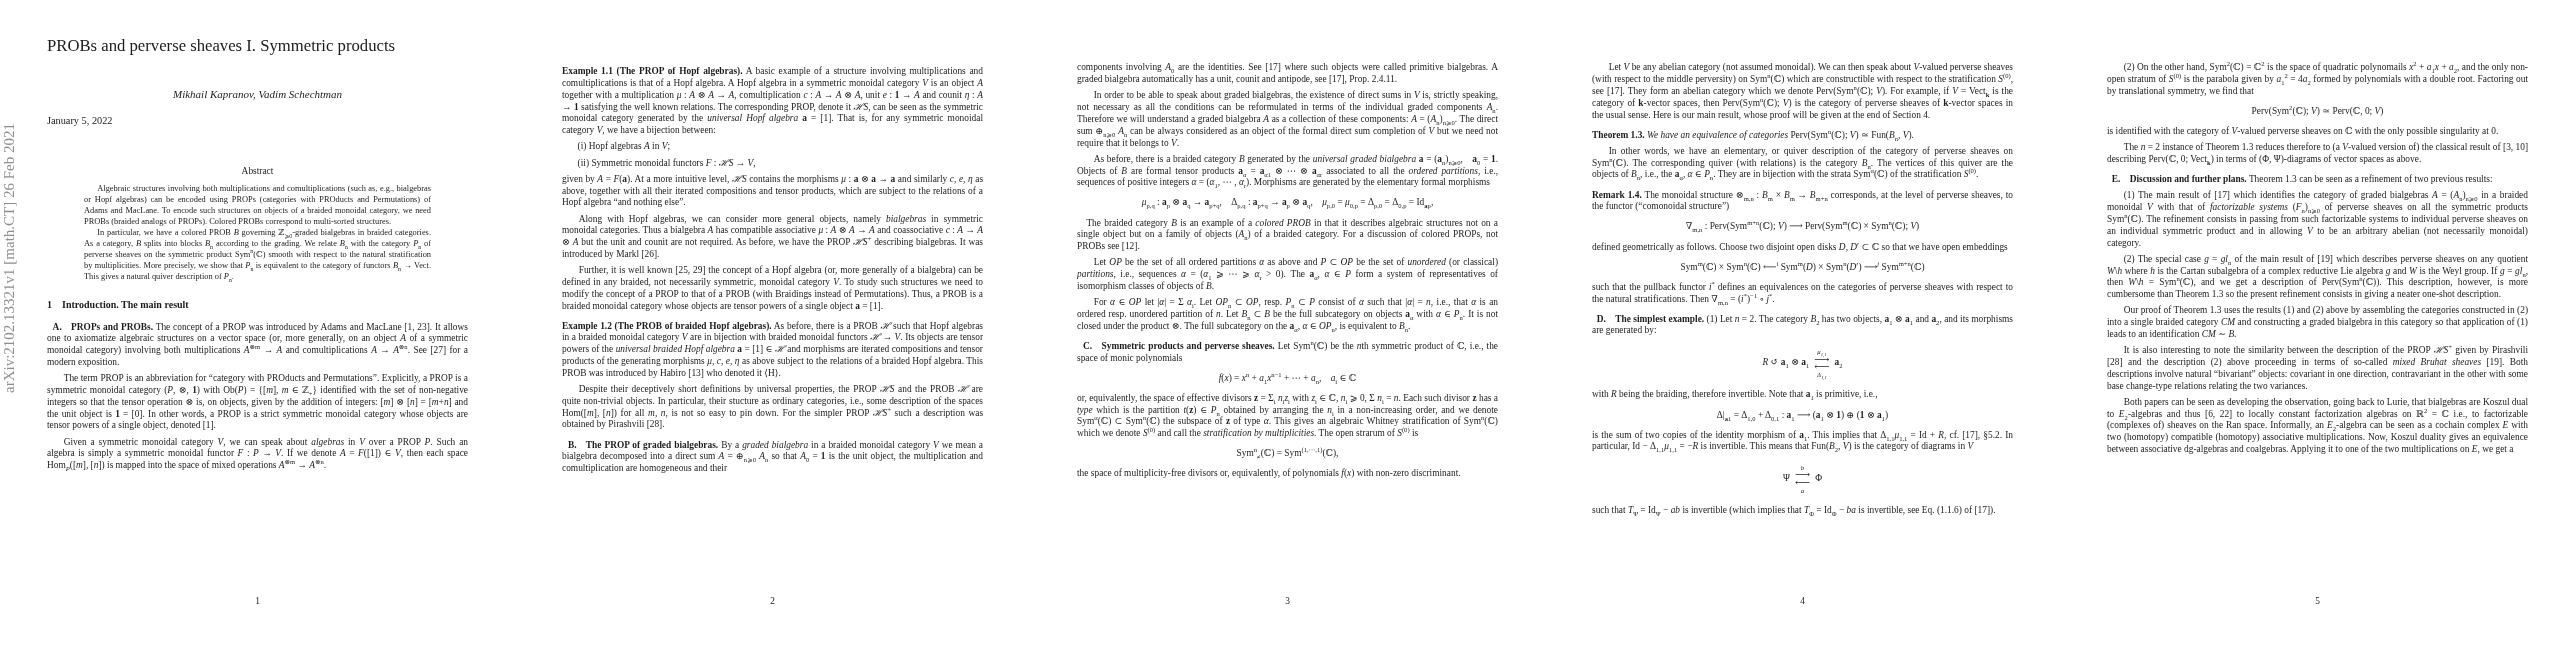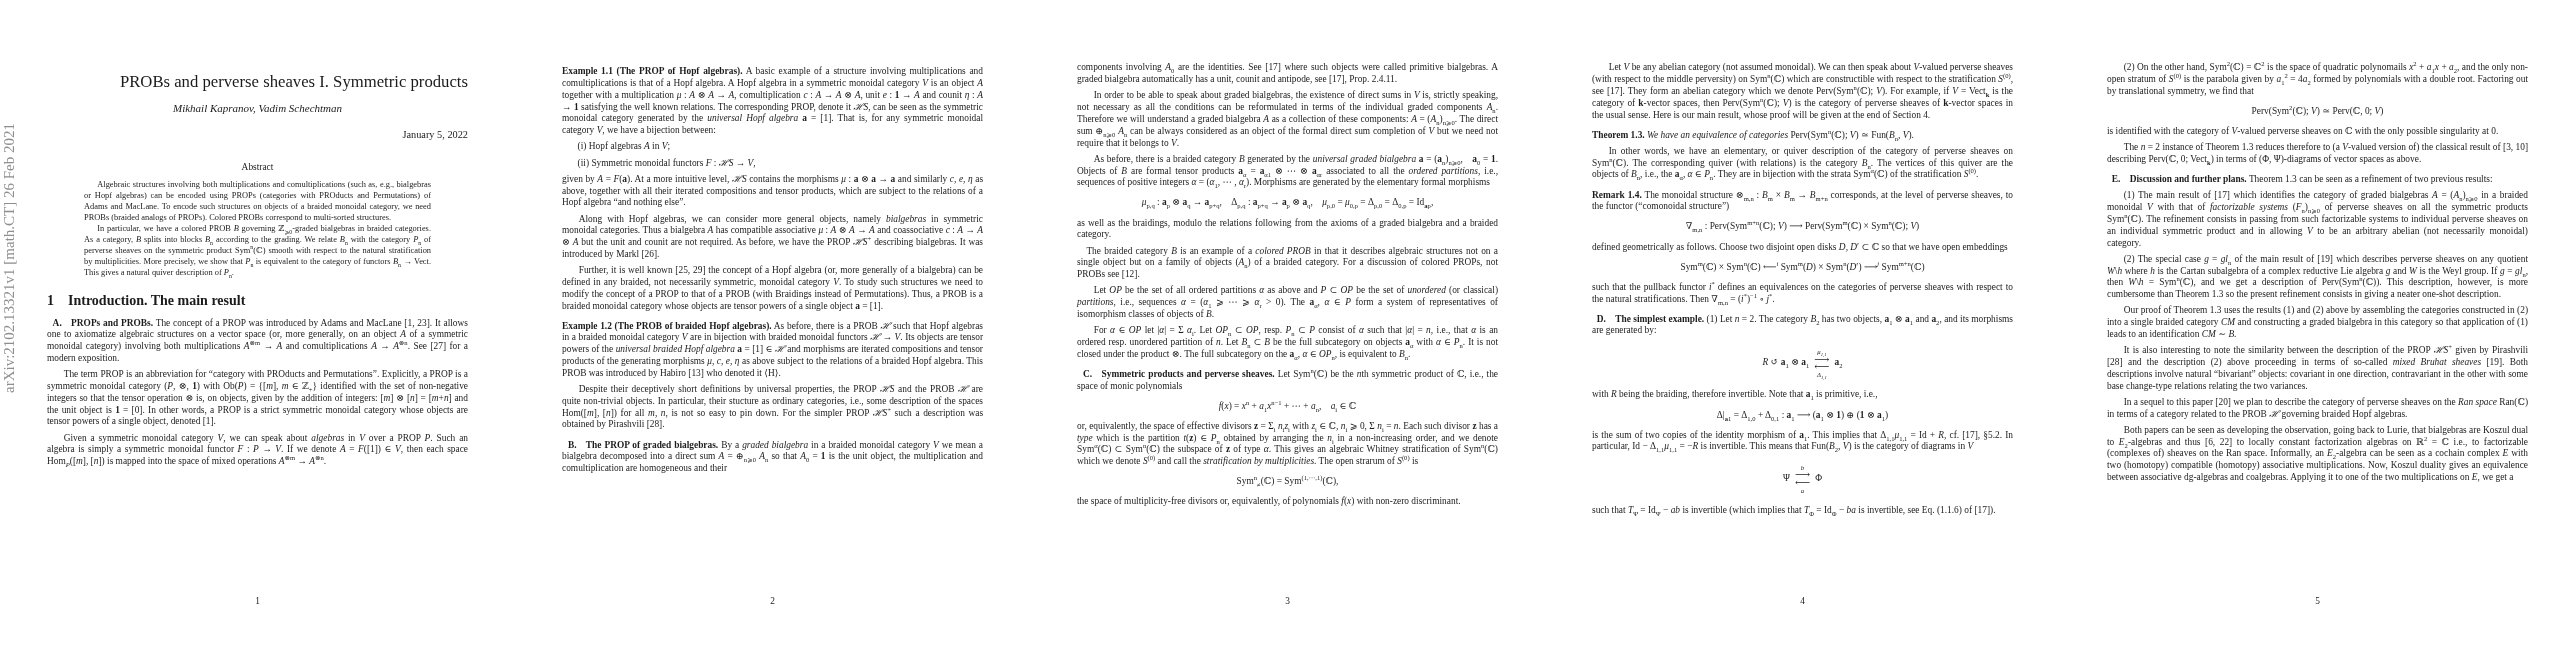--- a/index.html
+++ b/index.html
@@ -23,28 +23,28 @@
     margin:0 47px;
     width:421px;
     padding-top:58px;
     font-size:9.4px;
     line-height:11.8px;
     text-align:justify;
   }
   .page.first .content{padding-top:0;}
   .blk{text-indent:0;}
   .title{
-    font-size:16.7px;line-height:20.6px;text-align:right;
-    padding-top:72px;margin-bottom:10px;text-indent:0;
+    font-size:16.7px;line-height:20.6px;text-align:left;
+    padding-top:36px;margin-bottom:32px;text-indent:0;
   }
   .authors{font-size:11px;text-align:center;margin-bottom:14.5px;font-style:italic;}
-  .date{font-size:10.3px;text-align:right;margin-bottom:21px;}
+  .date{font-size:10.3px;text-align:left;margin-bottom:39px;}
   .abshead{font-size:9.4px;font-weight:normal;text-align:center;margin-bottom:5.6px;}
   .abs{font-size:8.4px;line-height:11px;margin:0 37px;text-indent:13.3px;}
-  .section{font-size:14px;font-weight:bold;margin:16.7px 0 11px;text-align:left;}
+  .section{font-size:10px;font-weight:bold;margin:16.7px 0 11px;text-align:left;}
   .p{text-indent:16.7px;margin-top:4.4px;}
   .pni{text-indent:0;margin-top:4.4px;}
   .plead{text-indent:0;margin-top:8.3px;}
   .lead{font-weight:bold;margin-top:27px;}
   .display{text-align:center;margin:8.3px 0;}
   .item{margin:4.4px 0 4.4px 15.6px;}
   .pagenum{
     position:absolute;top:596px;left:47px;width:421px;
     text-align:center;font-size:9.4px;color:#1b1b1b;
   }
@@ -96,21 +96,20 @@
         <div class="blk plead"><b class="lead">&nbsp;&nbsp;B. The PROP of graded bialgebras.</b><span> By a <i>graded bialgebra</i> in a braided monoidal category <i>V</i> we mean a bialgebra decomposed into a direct sum <i>A</i> = ⊕<sub>n⩾0</sub> <i>A</i><sub>n</sub> so that <i>A</i><sub>0</sub> = <b>1</b> is the unit object, the multiplication and comultiplication are homogeneous and their</span></div>
       </div>
     <div class="pagenum">2</div>
   </div>
   <div class="page">
     <div class="content">
         <div class="blk pni">components involving <i>A</i><sub>0</sub> are the identities. See [17] where such objects were called primitive bialgebras. A graded bialgebra automatically has a unit, counit and antipode, see [17], Prop. 2.4.11.</div>
         <div class="blk p">In order to be able to speak about graded bialgebras, the existence of direct sums in <i>V</i> is, strictly speaking, not necessary as all the conditions can be reformulated in terms of the individual graded components <i>A</i><sub>n</sub>.  Therefore we will understand a graded bialgebra <i>A</i> as a collection of these components:  <i>A</i> = (<i>A</i><sub>n</sub>)<sub>n⩾0</sub>.  The direct sum ⊕<sub>n⩾0</sub> <i>A</i><sub>n</sub> can be always considered as an object of the formal direct sum completion of <i>V</i> but we need not require that it belongs to <i>V</i>.</div>
         <div class="blk p">As before, there is a braided category <i>B</i> generated by the <i>universal graded bialgebra</i> <b>a</b> = (<b>a</b><sub>n</sub>)<sub>n⩾0</sub>, <b>a</b><sub>0</sub> = <b>1</b>.  Objects of <i>B</i> are formal tensor products <b>a</b><sub>α</sub> = <b>a</b><sub>α1</sub> ⊗ ⋯ ⊗ <b>a</b><sub>αr</sub> associated to all the <i>ordered partitions</i>, i.e., sequences of positive integers <i>α</i> = (<i>α</i><sub>1</sub>, ⋯ , <i>α</i><sub>r</sub>). Morphisms are generated by the elementary formal morphisms</div>
         <div class="blk display"><i>μ</i><sub>p,q</sub> : <b>a</b><sub>p</sub> ⊗ <b>a</b><sub>q</sub> → <b>a</b><sub>p+q</sub>, Δ<sub>p,q</sub> : <b>a</b><sub>p+q</sub> → <b>a</b><sub>p</sub> ⊗ <b>a</b><sub>q</sub>, <i>μ</i><sub>p,0</sub> = <i>μ</i><sub>0,p</sub> = Δ<sub>p,0</sub> = Δ<sub>0,p</sub> = Id<sub><b>a</b>p</sub>,</div>
-        <div class="blk pni">as well as the braidings, modulo the relations following from the axioms of a graded bialgebra and a braided category.</div>
         <div class="blk pni"> The braided category <i>B</i> is an example of a <i>colored PROB</i> in that it describes algebraic structures not on a single object but on a family of objects (<i>A</i><sub>n</sub>) of a braided category.  For a discussion of colored PROPs, not PROBs see [12].</div>
         <div class="blk p">Let <i>OP</i> be the set of all ordered partitions <i>α</i> as above and <i>P</i> ⊂ <i>OP</i> be the set of <i>unordered</i> (or classical) <i>partitions</i>, i.e., sequences <i>α</i> = (<i>α</i><sub>1</sub> ⩾ ⋯ ⩾ <i>α</i><sub>r</sub> &gt; 0).  The <b>a</b><sub>α</sub>, <i>α</i> ∈ <i>P</i> form a system of representatives of isomorphism classes of objects of <i>B</i>.</div>
         <div class="blk p">For <i>α</i> ∈ <i>OP</i> let |<i>α</i>| = Σ <i>α</i><sub>i</sub>. Let <i>OP</i><sub>n</sub> ⊂ <i>OP</i>, resp. <i>P</i><sub>n</sub> ⊂ <i>P</i> consist of <i>α</i> such that |<i>α</i>| = <i>n</i>, i.e., that <i>α</i> is an ordered resp.  unordered partition of <i>n</i>. Let <i>B</i><sub>n</sub> ⊂ <i>B</i> be the full subcategory on objects <b>a</b><sub>α</sub> with <i>α</i> ∈ <i>P</i><sub>n</sub>.  It is not closed under the product ⊗.  The full subcategory on the <b>a</b><sub>α</sub>, <i>α</i> ∈ <i>OP</i><sub>n</sub>, is equivalent to <i>B</i><sub>n</sub>.</div>
         <div class="blk plead"><b class="lead">&nbsp;&nbsp;C. Symmetric products and perverse sheaves.</b><span> Let Sym<sup>n</sup>(ℂ) be the <i>n</i>th symmetric product of ℂ, i.e., the space of monic polynomials</span></div>
         <div class="blk display"><i>f</i>(<i>x</i>) = <i>x</i><sup>n</sup> + <i>a</i><sub>1</sub><i>x</i><sup>n−1</sup> + ⋯ + <i>a</i><sub>n</sub>, <i>a</i><sub>i</sub> ∈ ℂ</div>
         <div class="blk pni">or, equivalently, the space of effective divisors <b>z</b> = Σ<sub>i</sub> <i>n</i><sub>i</sub><i>z</i><sub>i</sub> with <i>z</i><sub>i</sub> ∈ ℂ, <i>n</i><sub>i</sub> ⩾ 0, Σ <i>n</i><sub>i</sub> = <i>n</i>. Each such divisor <b>z</b> has a <i>type</i> which is the partition <i>t</i>(<b>z</b>) ∈ <i>P</i><sub>n</sub> obtained by arranging the <i>n</i><sub>i</sub> in a non-increasing order, and we denote Sym<sup>α</sup>(ℂ) ⊂ Sym<sup>n</sup>(ℂ) the subspace of <b>z</b> of type <i>α</i>. This gives an algebraic Whitney stratification of Sym<sup>n</sup>(ℂ) which we denote <i>S</i><sup>(0)</sup> and call the <i>stratification by multiplicities</i>. The open strarum of <i>S</i><sup>(0)</sup> is</div>
         <div class="blk display">Sym<sup>n</sup><sub>≠</sub>(ℂ) = Sym<sup>(1,⋯,1)</sup>(ℂ),</div>
         <div class="blk pni">the space of multiplicity-free divisors or, equivalently, of polynomials <i>f</i>(<i>x</i>) with non-zero discriminant.</div>
       </div>
     <div class="pagenum">3</div>
@@ -157,19 +156,18 @@
     <div class="content">
         <div class="blk p">(2) On the other hand, Sym<sup>2</sup>(ℂ) = ℂ<sup>2</sup> is the space of quadratic polynomails <i>x</i><sup>2</sup> + <i>a</i><sub>1</sub><i>x</i> + <i>a</i><sub>2</sub>, and the only non-open stratum of <i>S</i><sup>(0)</sup> is the parabola given by <i>a</i><sub>1</sub><sup>2</sup> = 4<i>a</i><sub>2</sub> formed by polynomials with a double root.  Factoring out by translational symmetry, we find that</div>
         <div class="blk display">Perv(Sym<sup>2</sup>(ℂ); <i>V</i>) ≃ Perv(ℂ, 0; <i>V</i>)</div>
         <div class="blk pni">is identified with the category of <i>V</i>-valued perverse sheaves on ℂ with the only possible singularity at 0.</div>
         <div class="blk p">The <i>n</i> = 2 instance of Theorem 1.3 reduces therefore to (a <i>V</i>-valued version of) the classical result of [3, 10] describing Perv(ℂ, 0; Vect<sub><b>k</b></sub>) in terms of (Φ, Ψ)-diagrams of vector spaces as above.</div>
         <div class="blk plead"><b class="lead">&nbsp;&nbsp;E. Discussion and further plans.</b><span> Theorem 1.3 can be seen as a refinement of two previous results:</span></div>
         <div class="blk p">(1) The main result of [17] which identifies the category of graded bialgebras <i>A</i> = (<i>A</i><sub>n</sub>)<sub>n⩾0</sub> in a braided monoidal <i>V</i> with that of <i>factorizable systems</i> (<i>F</i><sub>n</sub>)<sub>n⩾0</sub> of perverse sheaves on all the symmetric products Sym<sup>n</sup>(ℂ).  The refinement consists in passing from such factorizable systems to individual perverse sheaves on an individual symmetric product and in allowing <i>V</i> to be an arbitrary abelian (not necessarily monoidal) category.</div>
         <div class="blk p">(2) The special case <i>g</i> = <i>gl</i><sub>n</sub> of the main result of [19] which describes perverse sheaves on any quotient <i>W</i>\<i>h</i> where <i>h</i> is the Cartan subalgebra of a complex reductive Lie algebra <i>g</i> and <i>W</i> is the Weyl group.  If <i>g</i> = <i>gl</i><sub>n</sub>, then <i>W</i>\<i>h</i> = Sym<sup>n</sup>(ℂ), and we get a description of Perv(Sym<sup>n</sup>(ℂ)).  This description, however, is more cumbersome than Theorem 1.3 so the present refinement consists in giving a neater one-shot description.</div>
         <div class="blk p">Our proof of Theorem 1.3 uses the results (1) and (2) above by assembling the categories constructed in (2) into a single braided category <i>CM</i> and constructing a graded bialgebra in this category so that application of (1) leads to an identification <i>CM</i> ∼ <i>B</i>.</div>
         <div class="blk p">It is also interesting to note the similarity between the description of the PROP <i>ℋS</i><sup>+</sup> given by Pirashvili [28] and the description (2) above proceeding in terms of so-called <i>mixed Bruhat sheaves</i> [19].  Both descriptions involve natural “bivariant” objects:  covariant in one direction, contravariant in the other with some base change-type relations relating the two variances.</div>
-        <div class="blk p">In a sequel to this paper [20] we plan to describe the category of perverse sheaves on the <i>Ran space</i> Ran(ℂ) in terms of a category related to the PROB <i>ℋ</i> governing braided Hopf algebras.</div>
         <div class="blk p">Both papers can be seen as developing the observation, going back to Lurie, that bialgebras are Koszul dual to <i>E</i><sub>2</sub>-algebras and thus [6, 22] to locally constant factorization algebras on ℝ<sup>2</sup> = ℂ i.e., to factorizable (complexes of) sheaves on the Ran space.  Informally, an <i>E</i><sub>2</sub>-algebra can be seen as a cochain complex <i>E</i> with two (homotopy) compatible (homotopy) associative multiplications.  Now, Koszul duality gives an equivalence between associative dg-algebras and coalgebras.  Applying it to one of the two multiplications on <i>E</i>, we get a</div>
       </div>
     <div class="pagenum">5</div>
   </div>
 </div>
 
 
 </body></html>

